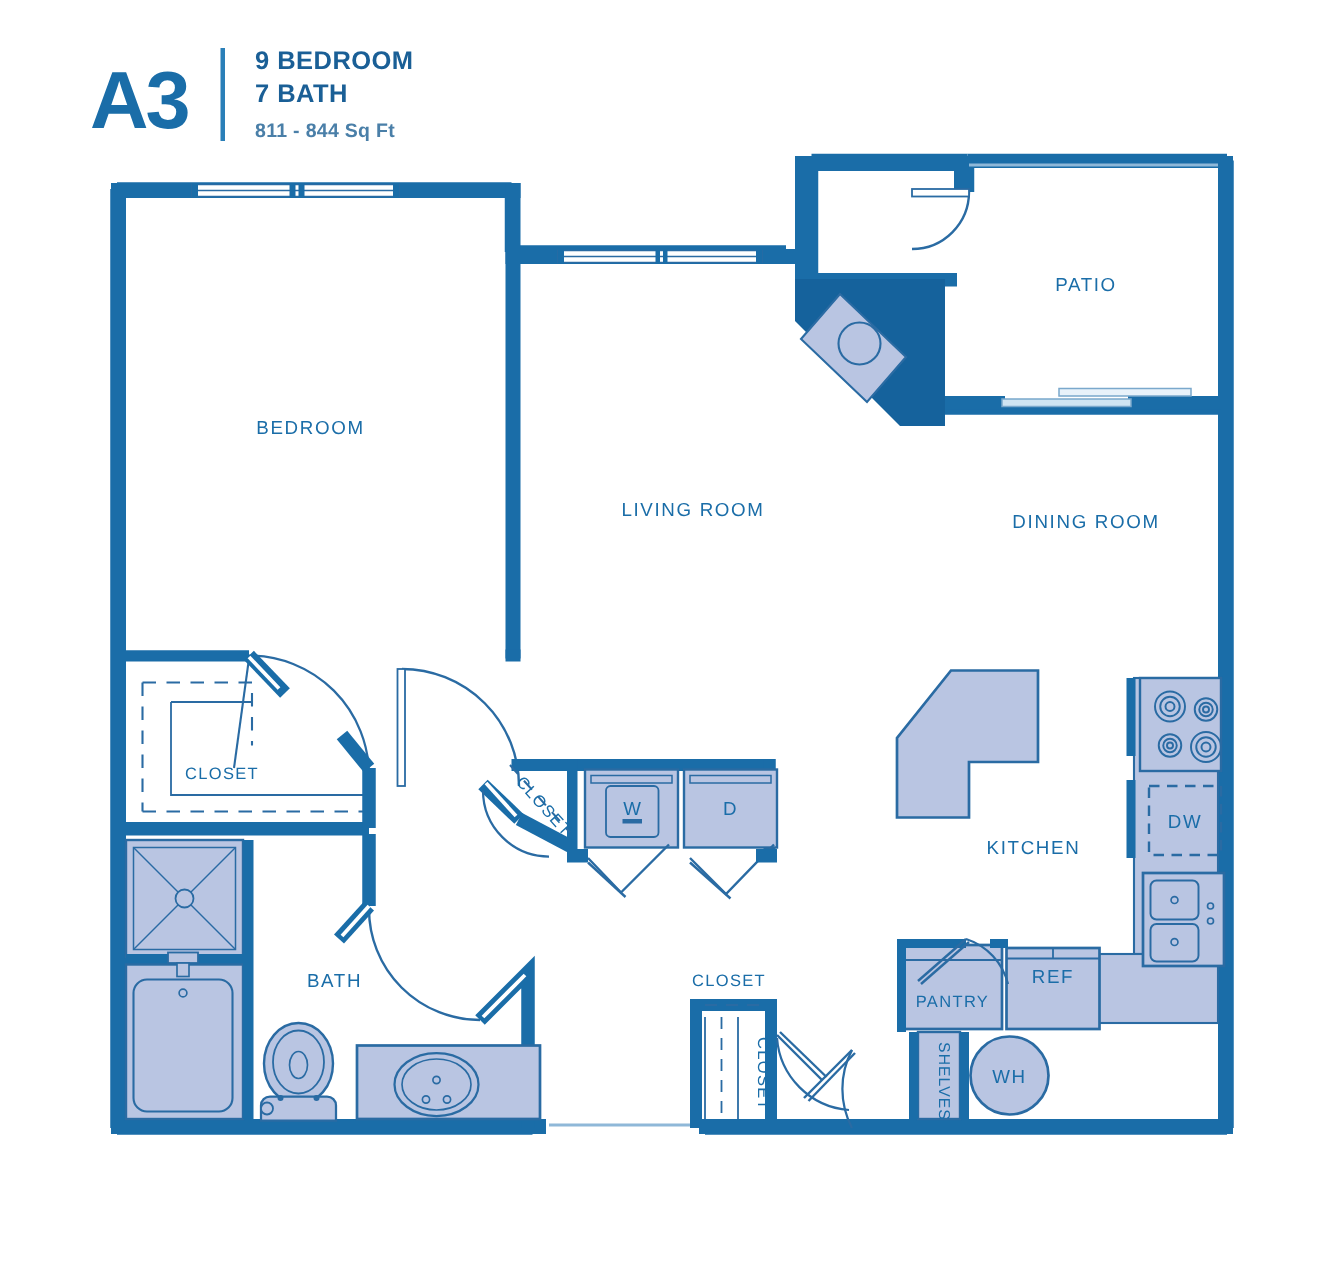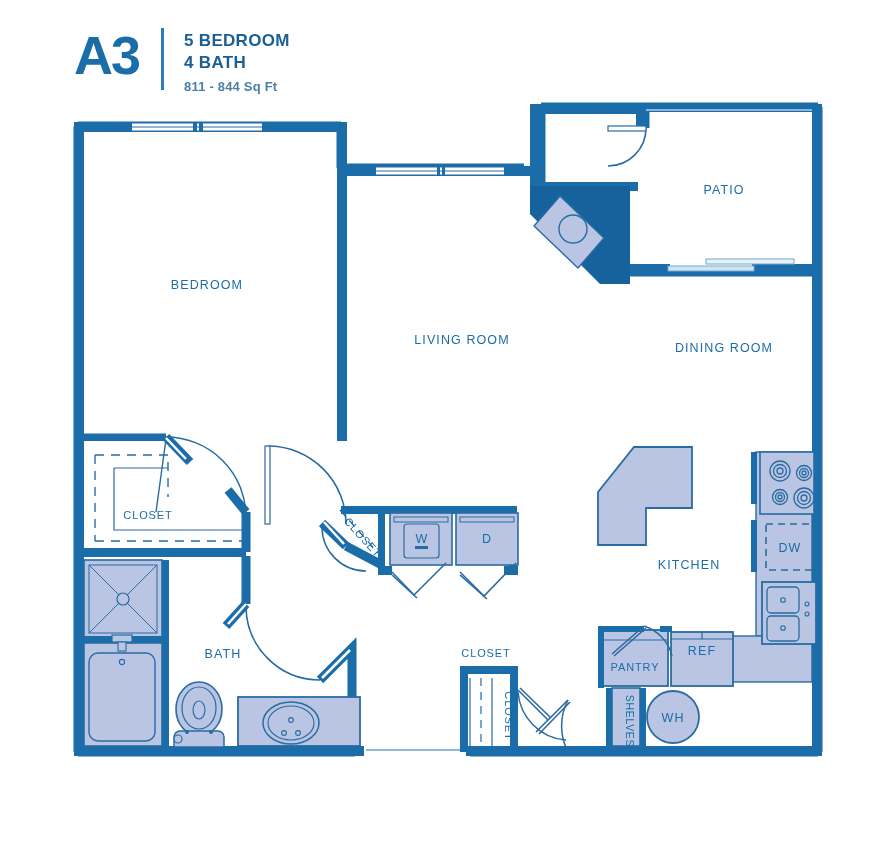--- a/index.html
+++ b/index.html
@@ -8,22 +8,22 @@
     width:896px;height:844px;
     background:#ffffff;
     font-family:"Liberation Sans", sans-serif;
     overflow:hidden;
     position:relative;
   }
   #root{position:relative;width:896px;height:844px;}
 
   
   .header{
-    position:absolute;left:74px;top:22px;
-    display:flex;align-items:flex-start;
+    position:absolute;left:60px;top:22px;
+    display:flex;align-items:flex-end;
   }
   .plan-code{
     font-size:54px;font-weight:bold;color:#1a6da8;
     letter-spacing:-2px;line-height:1;
     margin-top:6px;
   }
   .hdr-divider{
     width:3px;background:#2a7fb8;
     height:62px;margin:6px 20px 0 22px;
   }
@@ -53,22 +53,22 @@
 </style>
 </head>
 <body>
 
 <div id="root">
 
   <div class="header">
     <div class="plan-code">A3</div>
     <div class="hdr-divider"></div>
     <div class="hdr-text">
-      <div class="hdr-beds">5 BEDROOM</div>
-      <div class="hdr-baths">4 BATH</div>
+      <div class="hdr-beds">9 BEDROOM</div>
+      <div class="hdr-baths">7 BATH</div>
       <div class="hdr-sqft">811 - 844 Sq Ft</div>
     </div>
   </div>
 
   <svg id="plan" width="896" height="844" viewBox="0 0 896 844">
 
     <defs>
 
       <g id="noop"></g>
     </defs>

